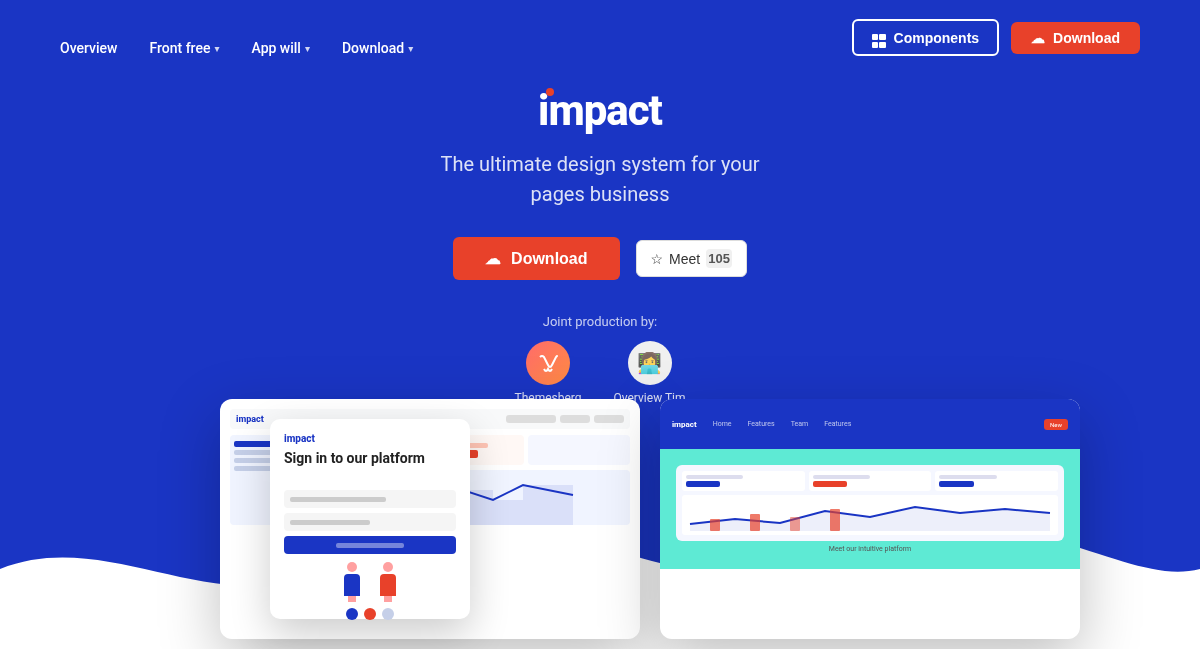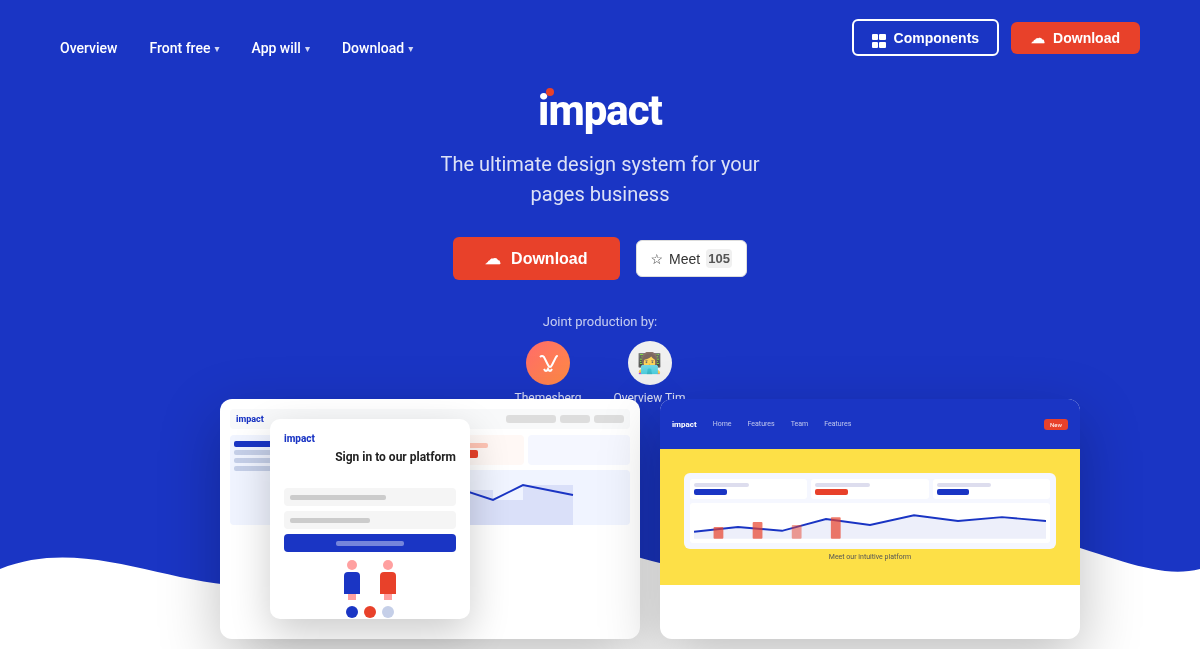--- a/index.html
+++ b/index.html
@@ -274,22 +274,22 @@
       border: 1px solid rgba(255,255,255,0.3);
     }
     .right-mockup-btn-white {
       background: rgba(255,255,255,0.15);
       color: #fff;
       font-size: 6px;
       padding: 3px 8px;
       border-radius: 3px;
     }
     .right-mockup-dashboard {
-      background: #fde047;
-      padding: 24px;
+      background: #5eead4;
+      padding: 16px;
     }
 
     
     .wave-svg {
       position: absolute;
       bottom: 0;
       width: 100%;
     }
 
     
@@ -462,21 +462,21 @@
               <polyline points="0,55 30,55 30,35 60,35 60,42 90,42 90,20 120,20 120,30 150,30 150,15 200,15 200,55" fill="rgba(26,53,196,0.1)"></polyline>
             </svg>
           </div>
         </div>
       </div>
     </div>
   </div>
 
   <div style="position:absolute; left:270px; bottom:30px; width:200px; height:200px; background:#fff; border-radius:10px; box-shadow:0 15px 40px rgba(0,0,0,0.2); padding:14px; z-index:5;">
     <div style="font-size:10px; font-weight:800; color:#1a35c4; margin-bottom:6px;">impact</div>
-    <div style="font-size:12px; font-weight:700; color:#222; margin-bottom:24px; text-align:right;">Sign in to our platform</div>
+    <div style="font-size:14px; font-weight:700; color:#222; margin-bottom:24px; text-align:left;">Sign in to our platform</div>
 
     <div style="background:#f5f5f5; height:18px; border-radius:4px; margin-bottom:5px; padding:0 6px; display:flex; align-items:center;">
       <div style="background:#ccc; height:5px; width:60%; border-radius:2px;"></div>
     </div>
     <div style="background:#f5f5f5; height:18px; border-radius:4px; margin-bottom:5px; padding:0 6px; display:flex; align-items:center;">
       <div style="background:#ccc; height:5px; width:50%; border-radius:2px;"></div>
     </div>
     <div style="background:#1a35c4; height:18px; border-radius:4px; margin-bottom:8px; display:flex; align-items:center; justify-content:center;">
       <div style="background:rgba(255,255,255,0.4); height:5px; width:40%; border-radius:2px;"></div>
     </div>

